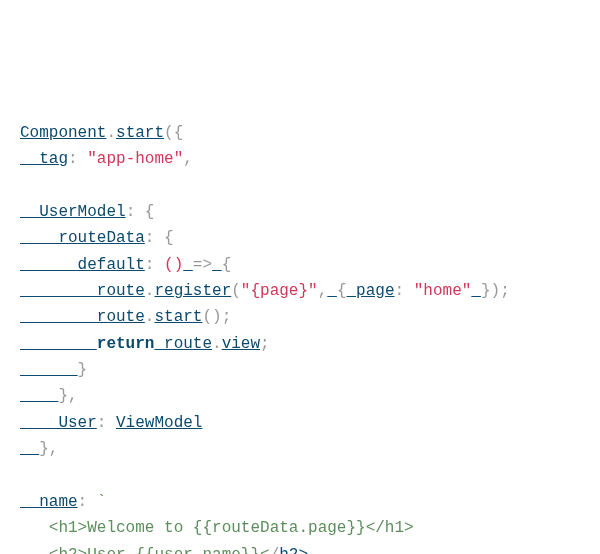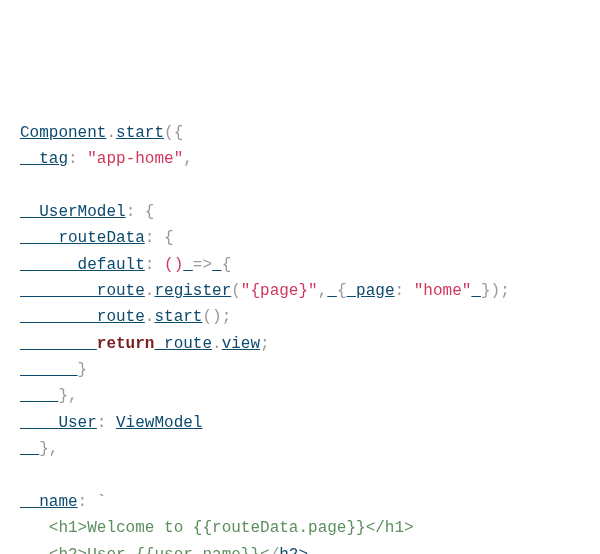--- a/index.html
+++ b/index.html
@@ -15,21 +15,21 @@
       padding: 14px 20px;
       color: #333333;
       white-space: pre;
     }
     .code-block {
       display: block;
     }
     .tok-plain { color: #0c4a6e; text-decoration: underline; }
     .tok-string { color: #d0375b; }
     .tok-punct { color: #999999; }
-    .tok-keyword { color: #7f1d1d; font-weight: bold; }
+    .tok-keyword { color: #0c4a6e; font-weight: bold; }
     .tok-template { color: #5d8e5d; }
     .tok-tag-open { color: #5d8e5d; }
     .tok-tag-slash { color: #999999; }
   </style>
 </head>
 <body>
 
 
 
 <div class="code-block"><span><span class="tok-plain">Component</span><span class="tok-punct">.</span><span class="tok-plain">start</span><span class="tok-punct">(</span><span class="tok-punct">{</span></span>

